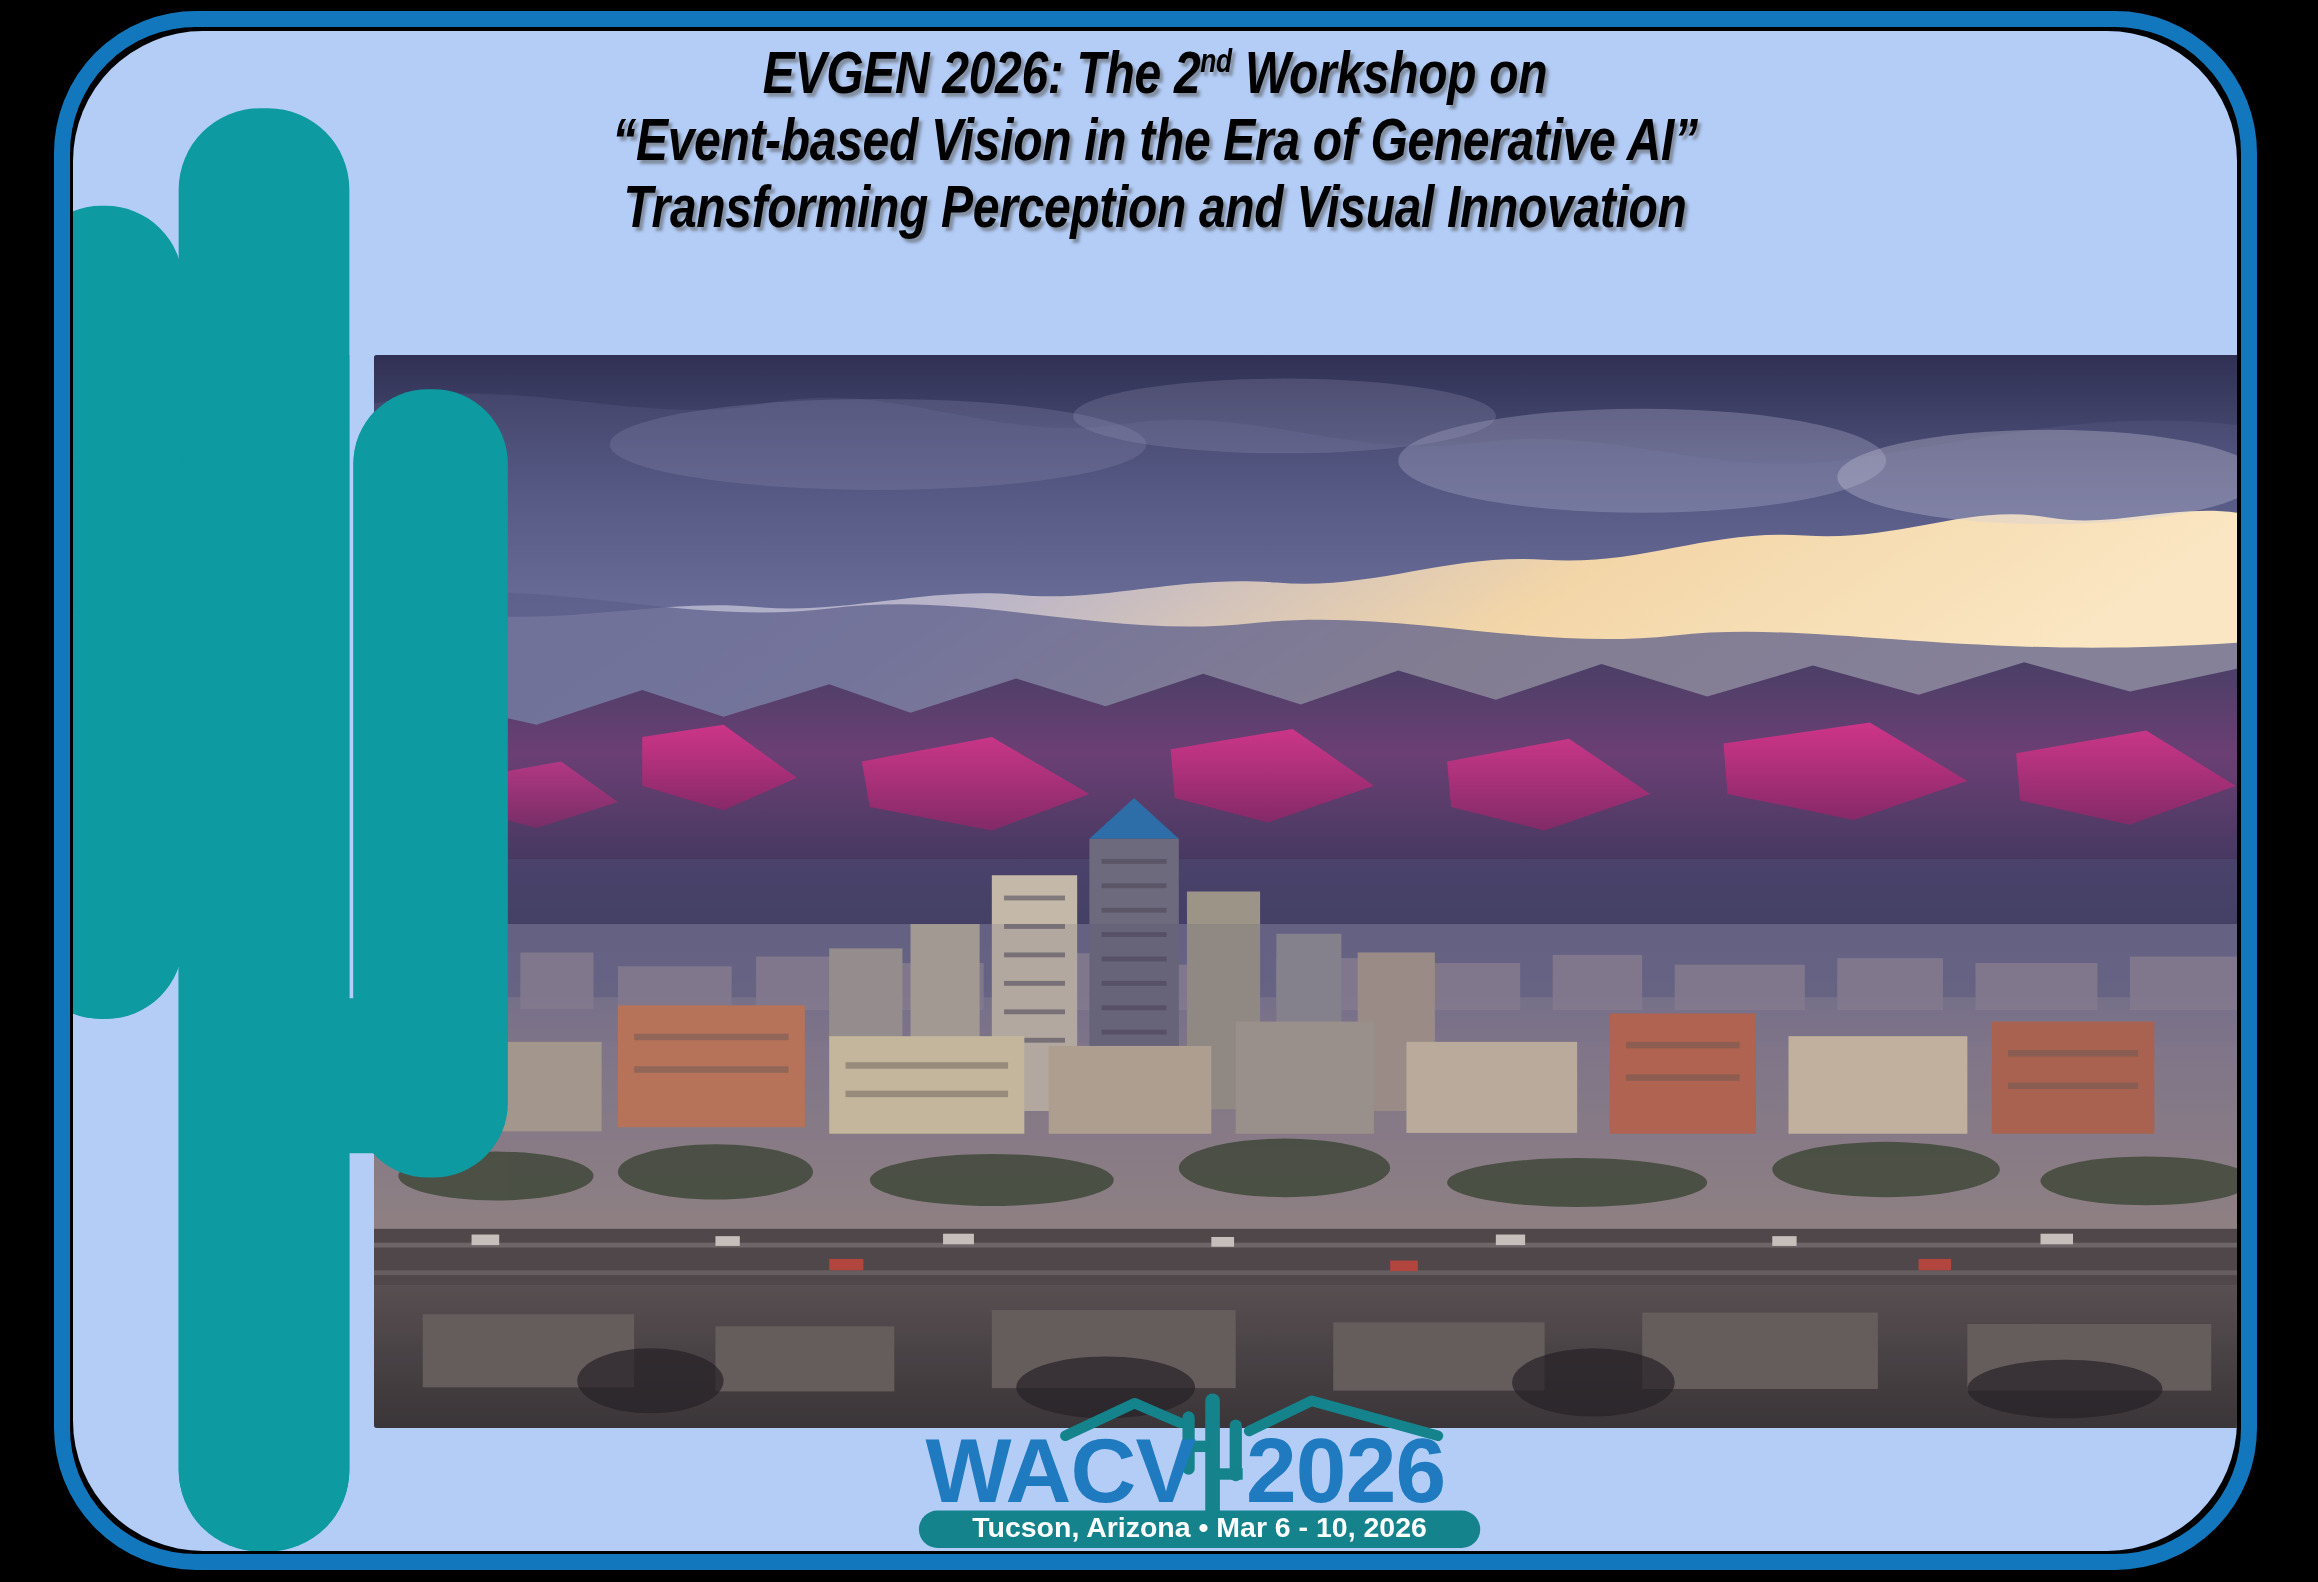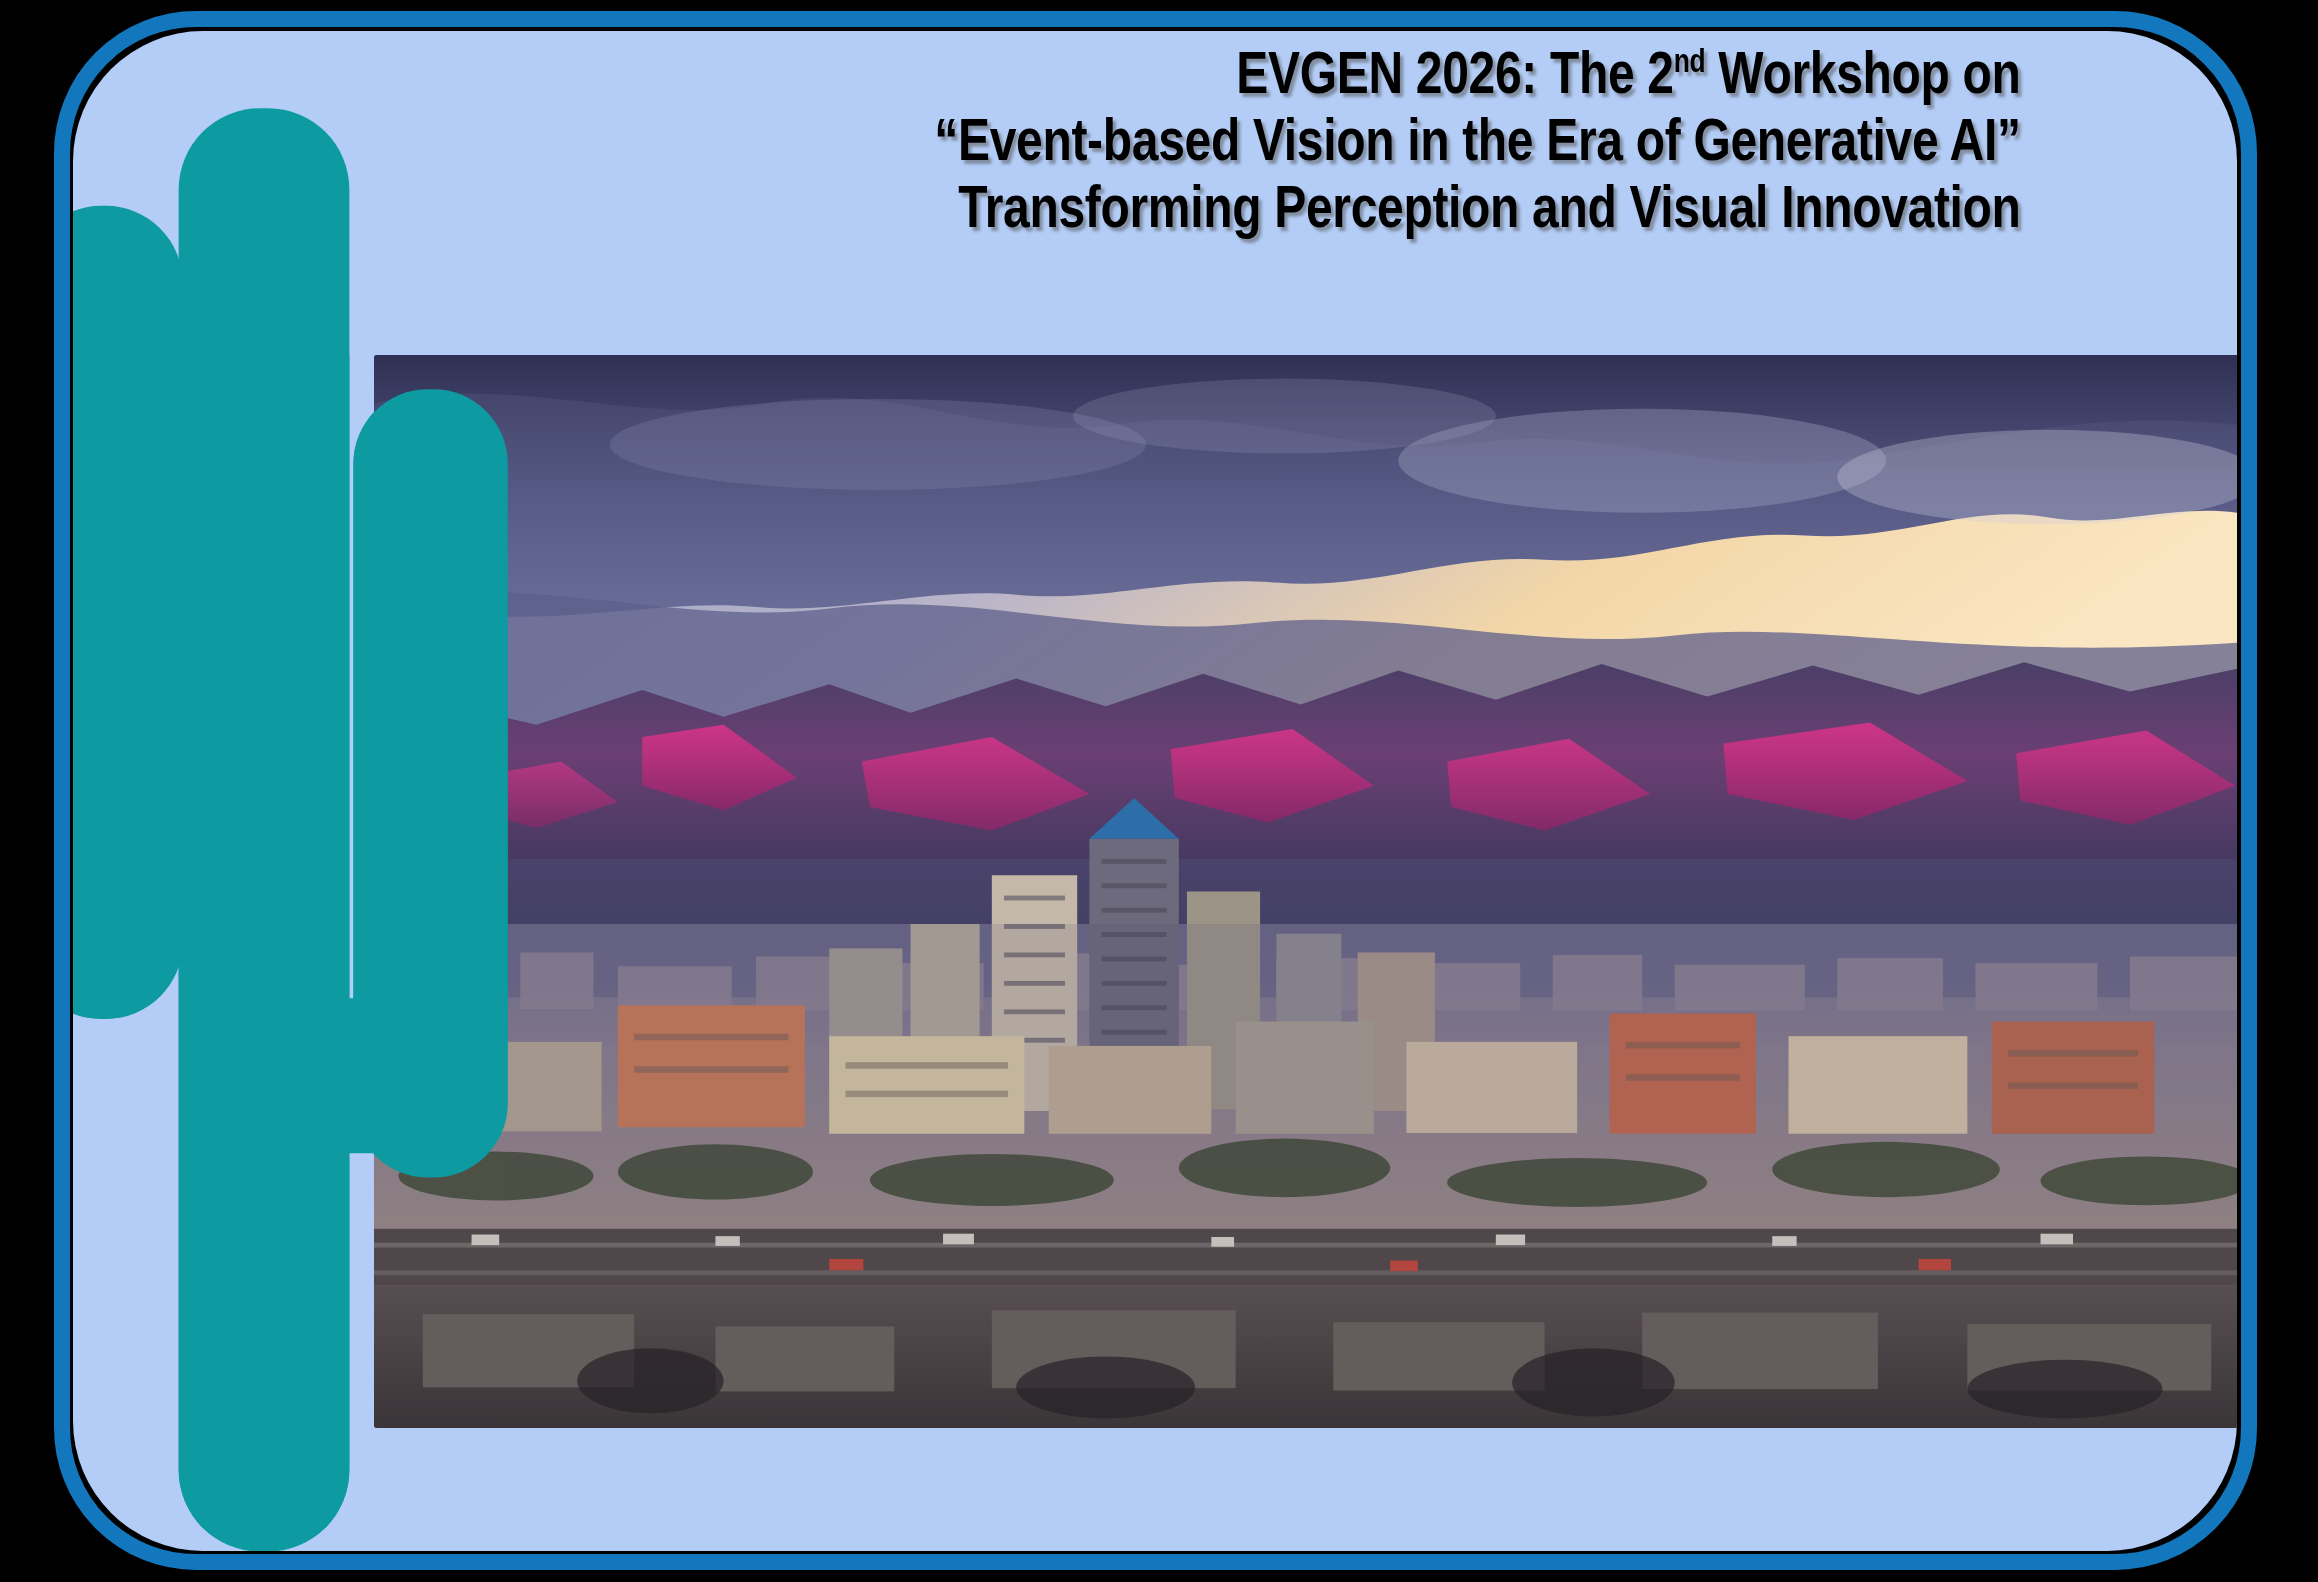--- a/index.html
+++ b/index.html
@@ -18,21 +18,21 @@
     position:absolute;left:73px;top:31px;width:2164px;height:1520px;
     border-radius:130px;background:#b3cdf7;overflow:hidden;
   }
 
   
   .cactus{position:absolute;left:0;top:0;width:569px;height:1520px;}
 
   
   .title{
     position:absolute;left:73px;top:39px;width:2164px;
-    text-align:right;z-index:6;pointer-events:none;
+    text-align:center;z-index:6;pointer-events:none;font-style:italic;
   }
   .tline{
     font-family:"Liberation Sans Narrow","Liberation Sans",sans-serif;
     font-weight:bold;color:#000;
     font-size:60px;line-height:67px;letter-spacing:-0.4px;
     transform:scaleX(0.80);transform-origin:center center;
     white-space:nowrap;
     text-shadow:4.1px 4.1px 3.3px rgba(90,90,90,.55);
   }
   .tline sup{font-size:0.55em;vertical-align:super;line-height:0;}
@@ -285,15 +285,38 @@
   </div>
 
   <div class="frame"></div>
 
   <div class="title">
     <div class="tline"><span>EVGEN 2026</span><span>: The 2</span><sup>nd</sup><span> Workshop on</span></div>
     <div class="tline">“Event-based Vision in the Era of Generative AI”</div>
     <div class="tline">Transforming Perception and Visual Innovation</div>
   </div>
 
+  <div class="logo">
+    <svg viewBox="0 0 740 210" xmlns="http://www.w3.org/2000/svg">
+
+      <g fill="none" stroke="#14838c" stroke-width="13" stroke-linecap="round" stroke-linejoin="round">
+        <path d="M202,66 L287,26 L343,50"></path>
+        <path d="M428,60 L505,23 L660,66"></path>
+      </g>
+
+      <g fill="#14838c">
+        <rect x="374" y="14" width="18" height="168" rx="9"></rect>
+        <rect x="346" y="36" width="15" height="78" rx="7.5"></rect>
+        <rect x="346" y="72" width="32" height="14"></rect>
+        <rect x="404" y="46" width="15" height="76" rx="7.5"></rect>
+        <rect x="388" y="106" width="32" height="14"></rect>
+      </g>
+
+      <text class="logo-wordmark" x="30" y="148">WACV</text>
+      <text class="logo-wordmark" x="424" y="148">2026</text>
+
+      <rect x="22" y="158" width="690" height="46" rx="23" fill="#14838c"></rect>
+      <text class="logo-date" x="367" y="190" text-anchor="middle">Tucson, Arizona • Mar 6 - 10, 2026</text>
+    </svg>
+  </div>
 
 </div>
 
 
 </body></html>

